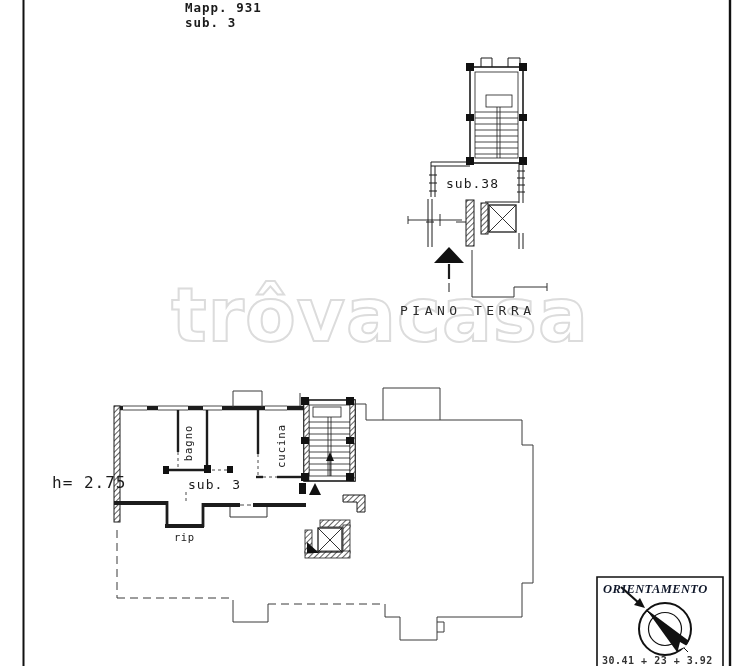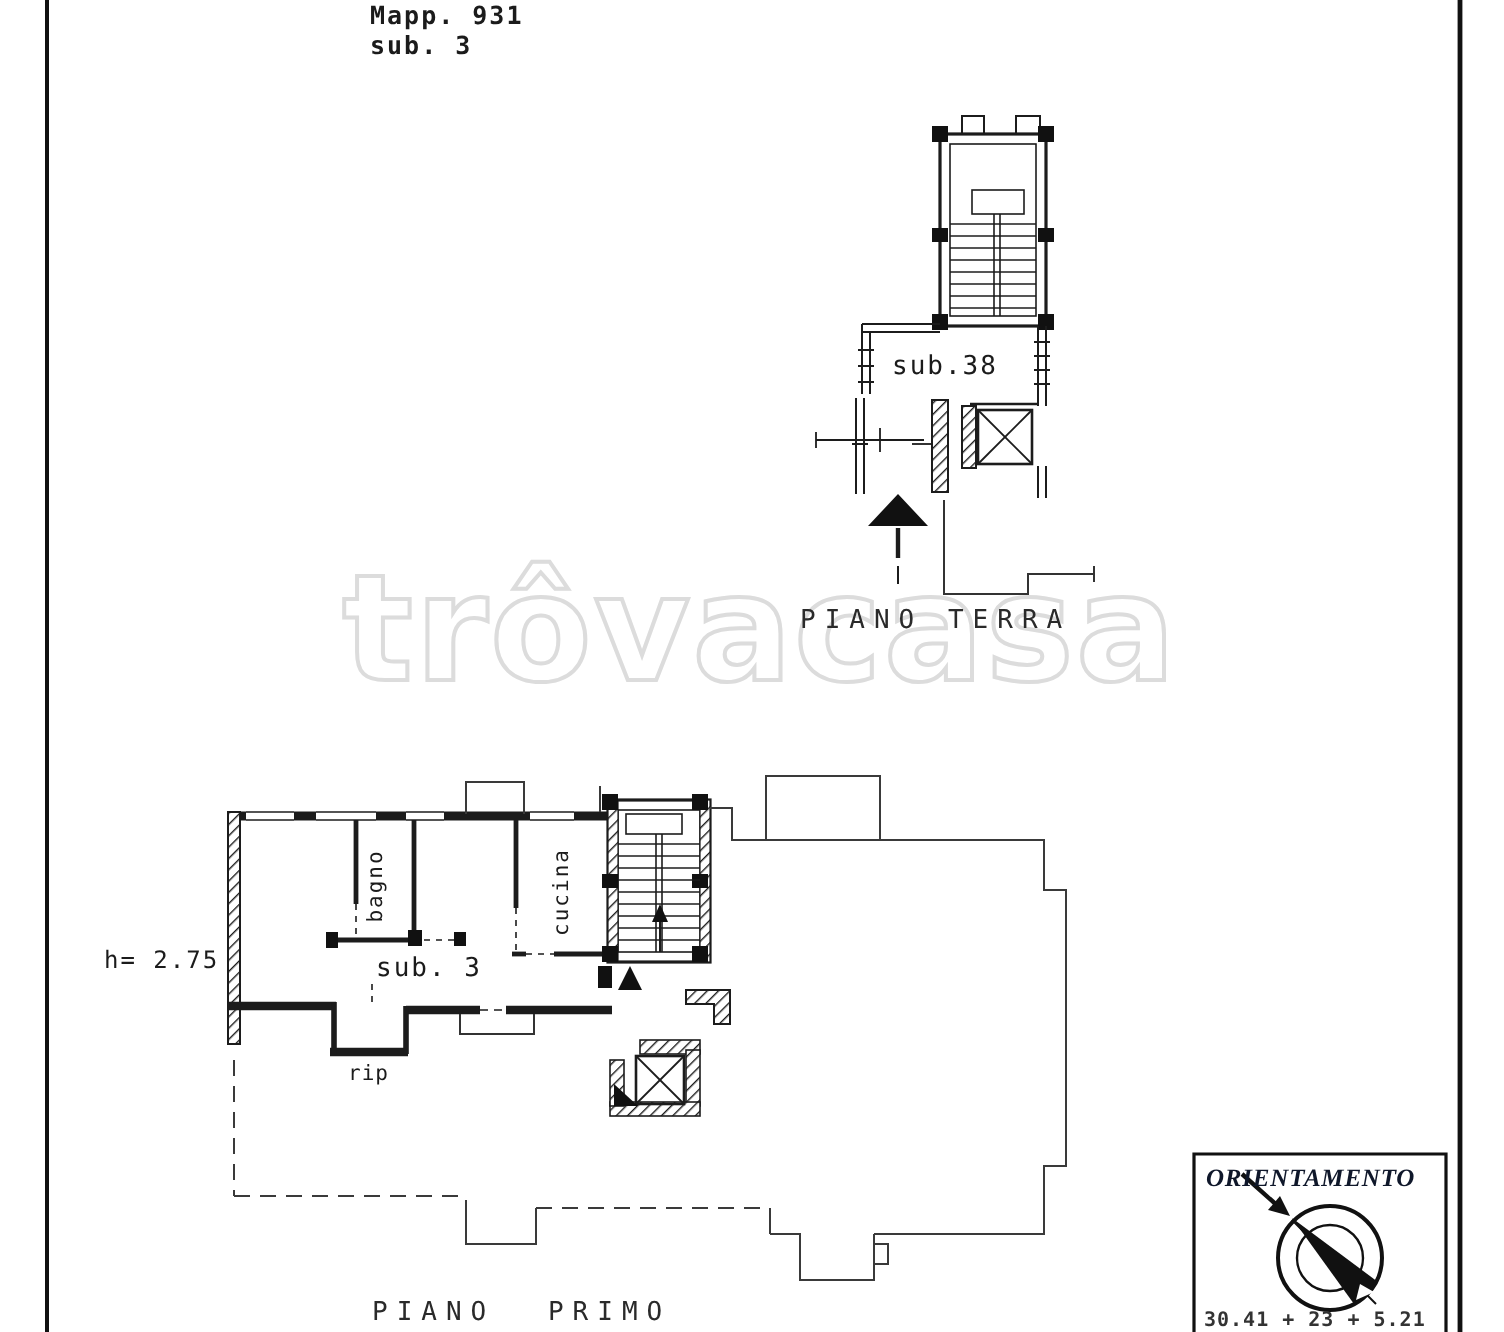--- a/index.html
+++ b/index.html
@@ -9,21 +9,21 @@
   }
   #plan-svg{position:absolute;left:0;top:0;z-index:2;}
   .label-layer{position:absolute;left:0;top:0;width:752px;height:666px;z-index:3;}
   .lbl{position:absolute;white-space:nowrap;color:#1b1b1b;}
   .lbl-header{font-size:12.5px;letter-spacing:1px;font-weight:bold;font-family:"DejaVu Sans Mono",monospace;}
   .lbl-caption{font-size:13px;letter-spacing:4.5px;font-family:"DejaVu Sans Mono",monospace;color:#2a2a2a;text-align:right;}
   .lbl-unit{font-size:13px;letter-spacing:1px;font-family:"DejaVu Sans Mono",monospace;text-align:right;}
   .lbl-small{font-size:10.5px;letter-spacing:.5px;font-family:"DejaVu Sans Mono",monospace;}
   .lbl-room{font-size:10.5px;letter-spacing:1px;font-family:"DejaVu Sans Mono",monospace;
     transform:translate(-50%,-50%) rotate(-90deg);transform-origin:center;}
-  .lbl-h{font-size:12px;letter-spacing:1px;font-family:"DejaVu Sans Mono",monospace;}
+  .lbl-h{font-size:16px;letter-spacing:1px;font-family:"DejaVu Sans Mono",monospace;}
   .lbl-orient{font-size:12.5px;font-weight:bold;font-style:italic;
     font-family:"Liberation Serif",serif;letter-spacing:.4px;color:#0f172a;}
   .lbl-frag{font-size:10px;font-weight:bold;letter-spacing:.5px;height:11px;overflow:hidden;
     font-family:"DejaVu Sans Mono",monospace;color:#333;}
   .wm{
     position:absolute;left:150px;top:272px;width:460px;z-index:1;text-align:center;
     font-size:74px;font-weight:bold;letter-spacing:1px;
     color:transparent;-webkit-text-stroke:2px #dcdcdc;
     font-family:"DejaVu Sans",sans-serif;user-select:none;
   }
@@ -262,18 +262,17 @@
     <div class="lbl lbl-header" style="left:185px;top:15px;">sub. 3</div>
 
     <div class="lbl lbl-unit" style="left:446px;top:176px;">sub.38</div>
     <div class="lbl lbl-caption" style="left:400px;top:303px;">PIANO TERRA</div>
 
     <div class="lbl lbl-h" style="left:52px;top:473px;">h= 2.75</div>
     <div class="lbl lbl-room" style="left:188px;top:443px;">bagno</div>
     <div class="lbl lbl-room" style="left:281px;top:446px;">cucina</div>
     <div class="lbl lbl-unit" style="left:188px;top:477px;">sub. 3</div>
     <div class="lbl lbl-small" style="left:174px;top:507px;margin-top:24px;">rip</div>
-    <div class="lbl lbl-caption" style="left:186px;top:649px;word-spacing:14px;">PIANO PRIMO</div>
 
     <div class="lbl lbl-orient" style="left:603px;top:582px;">ORIENTAMENTO</div>
-    <div class="lbl lbl-frag" style="left:602px;top:655px;width:120px;">30.41 + 23 + 5.21</div>
+    <div class="lbl lbl-frag" style="left:602px;top:655px;width:120px;">30.41 + 23 + 3.92</div>
   </div>
 </div>
 
 </body></html>

